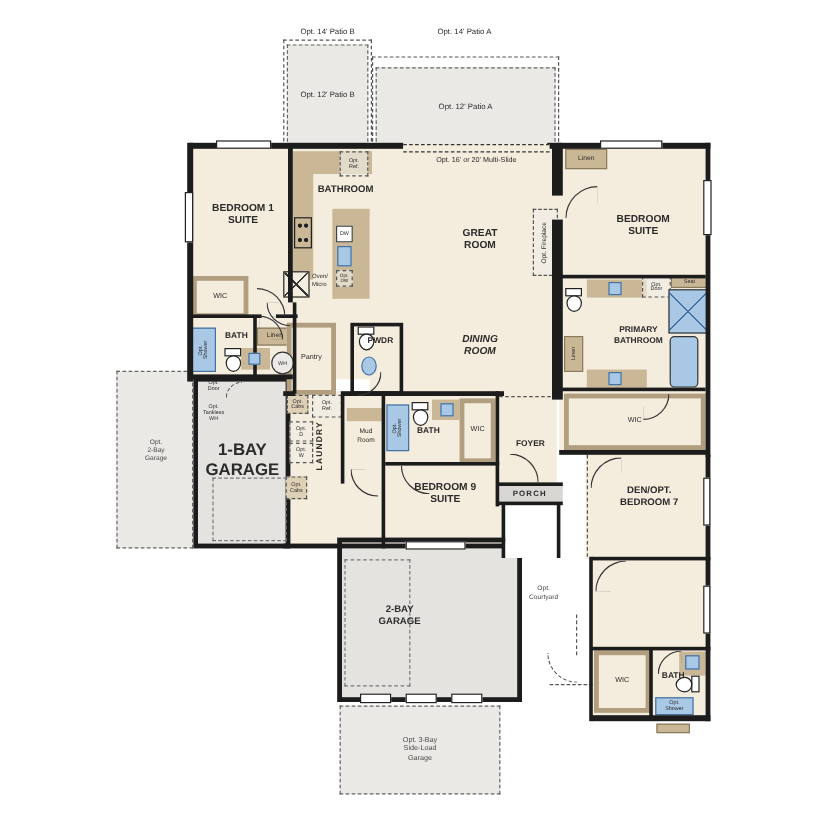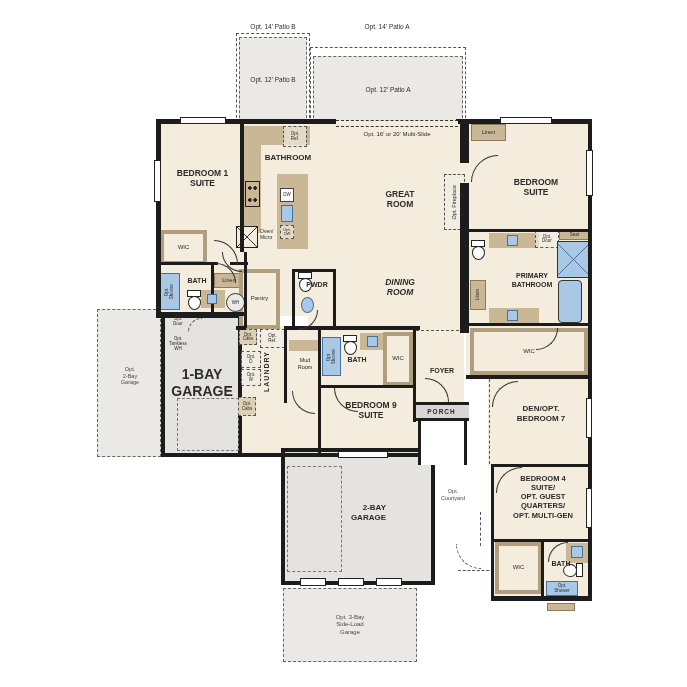--- a/index.html
+++ b/index.html
@@ -71,21 +71,21 @@
   <div class="abs opt" style="left:97px;top:309px;width:64px;height:148px;"></div>
   <div class="abs lbl sm gray" style="left:102px;top:366px;width:56px;font-size:5.5px;">Opt.
 2-Bay
 Garage</div>
   <div class="abs gar" style="left:161px;top:314px;width:81px;height:143px;"></div>
   <div class="abs" style="left:177px;top:398px;width:62px;height:53px;border:1px dashed #777;z-index:4;"></div>
   <div class="abs lbl" style="left:171px;top:366px;width:62px;font-size:14px;">1-BAY
 GARAGE</div>
   <div class="abs gar" style="left:281px;top:448px;width:154px;height:137px;"></div>
   <div class="abs" style="left:287px;top:466px;width:55px;height:106px;border:1px dashed #777;z-index:4;"></div>
-  <div class="abs lbl" style="left:324px;top:503px;width:62px;font-size:8px;text-align:right;">2-BAY
+  <div class="abs lbl" style="left:302px;top:503px;width:62px;font-size:8px;">2-BAY
 GARAGE</div>
   <div class="abs doormk" style="left:300px;top:578px;width:26px;height:8px;"></div>
   <div class="abs doormk" style="left:338px;top:578px;width:26px;height:8px;"></div>
   <div class="abs doormk" style="left:376px;top:578px;width:26px;height:8px;"></div>
   <div class="abs opt" style="left:283px;top:588px;width:134px;height:74px;display:flex;align-items:center;justify-content:center;">
     <span class="lbl sm gray" style="font-size:6px;">Opt. 3-Bay
 Side-Load
 Garage</span>
   </div>
 
@@ -273,25 +273,20 @@
   </div>
   <div class="abs blue" style="left:558px;top:280px;width:24px;height:43px;border-radius:4px;border:1.5px solid #333;"></div>
   <div class="abs tan" style="left:489px;top:308px;width:50px;height:15px;"></div>
   <div class="abs sinksq" style="left:507px;top:310px;width:11px;height:11px;"></div>
   <div class="abs wicbox" style="left:470px;top:328px;width:118px;height:47px;">
     <span class="lbl sm" style="font-size:6px;">WIC</span>
   </div>
 
   <div class="abs lbl" style="left:497px;top:404px;width:88px;font-size:8px;">DEN/OPT.
 BEDROOM 7</div>
-  <div class="abs lbl" style="left:499px;top:474px;width:88px;font-size:7.5px;">BEDROOM 4
-SUITE/
-OPT. GUEST
-QUARTERS/
-OPT. MULTI-GEN</div>
   <div class="abs wicbox" style="left:495px;top:542px;width:47px;height:52px;">
     <span class="lbl sm" style="font-size:6px;">WIC</span>
   </div>
   <div class="abs lbl" style="left:546px;top:560px;width:30px;font-size:7px;">BATH</div>
   <div class="abs toilet r90" style="left:566px;top:560px;">
       <span class="tk"></span>
       <span class="bw"></span>
     </div>
   <div class="abs tan" style="left:566px;top:543px;width:22px;height:20px;"></div>
   <div class="abs sinksq" style="left:571px;top:546px;width:12px;height:12px;"></div>

